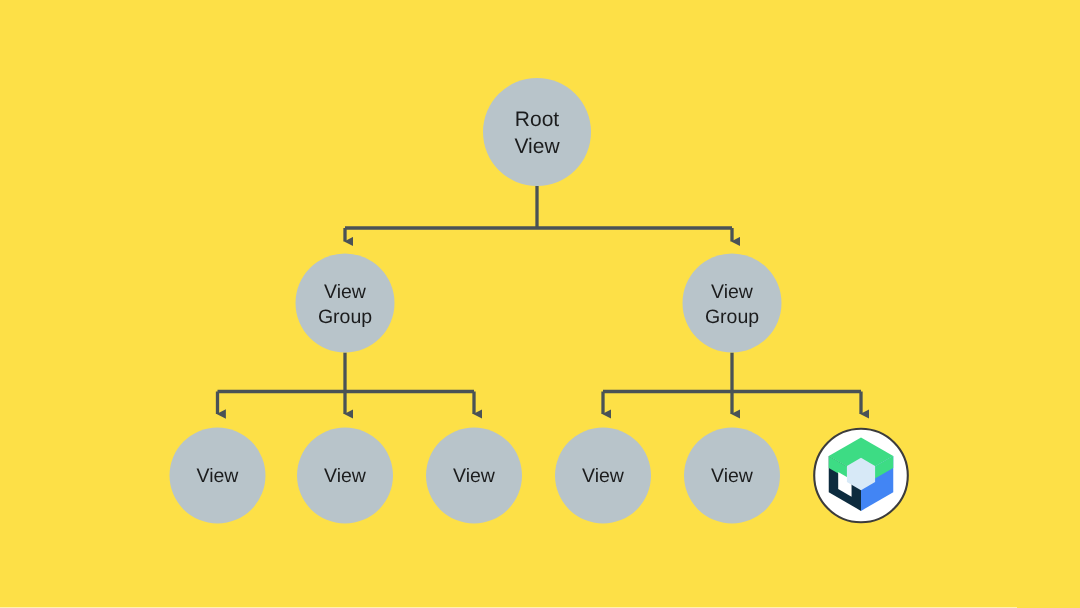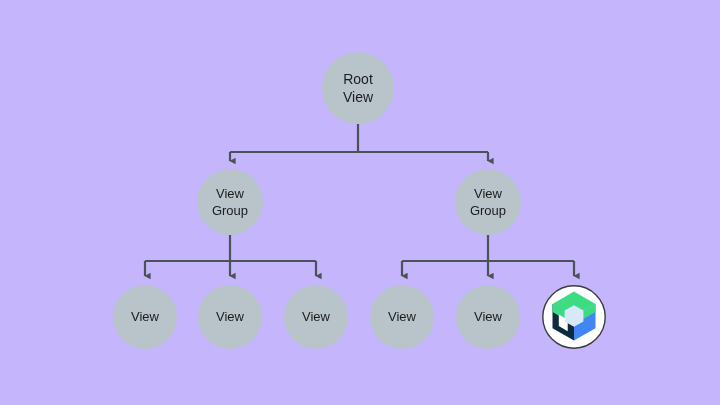--- a/index.html
+++ b/index.html
@@ -11,21 +11,21 @@
   body {
     width: 720px;
     height: 405px;
     font-family: "Liberation Sans", sans-serif;
     overflow: hidden;
   }
   #diagram-root {
     position: relative;
     width: 720px;
     height: 405px;
-    background: #c4b5fd;
+    background: #fde047;
   }
   #tree-svg {
     position: absolute;
     top: 0;
     left: 0;
     width: 720px;
     height: 405px;
     display: block;
   }
   .node-label {

